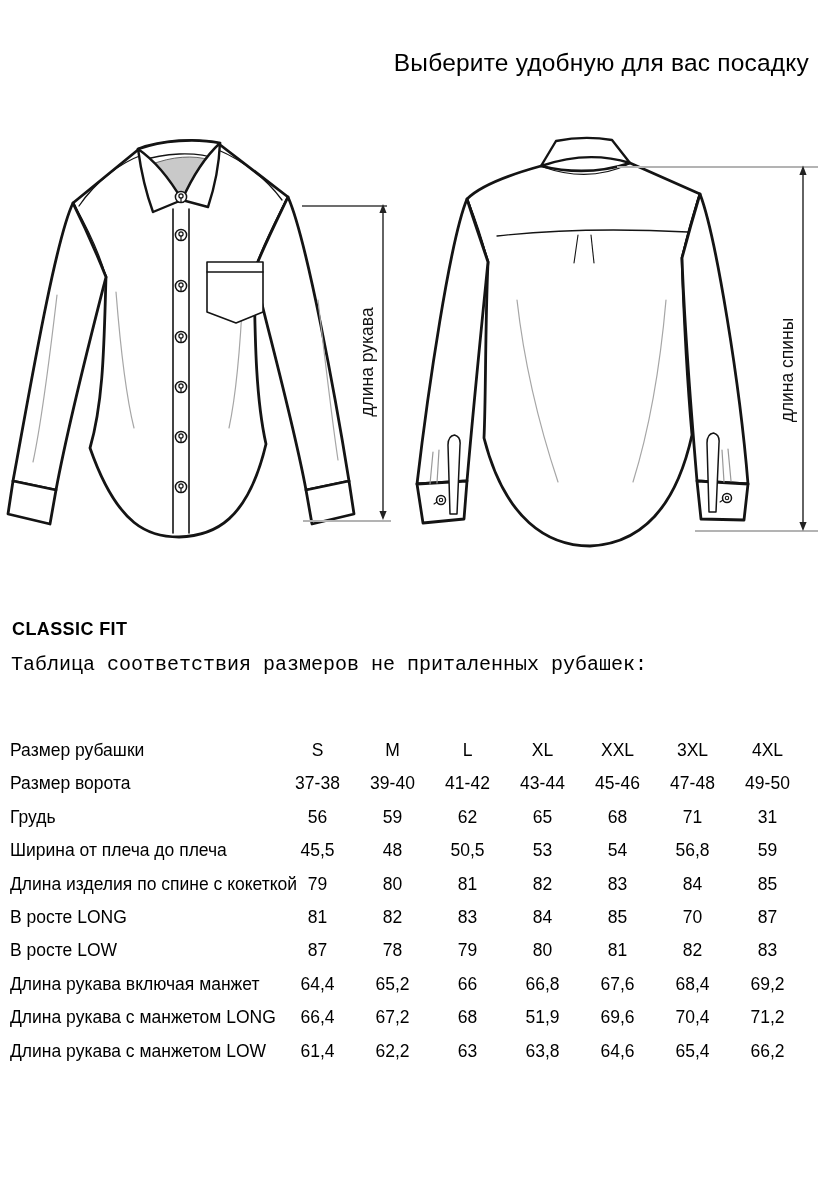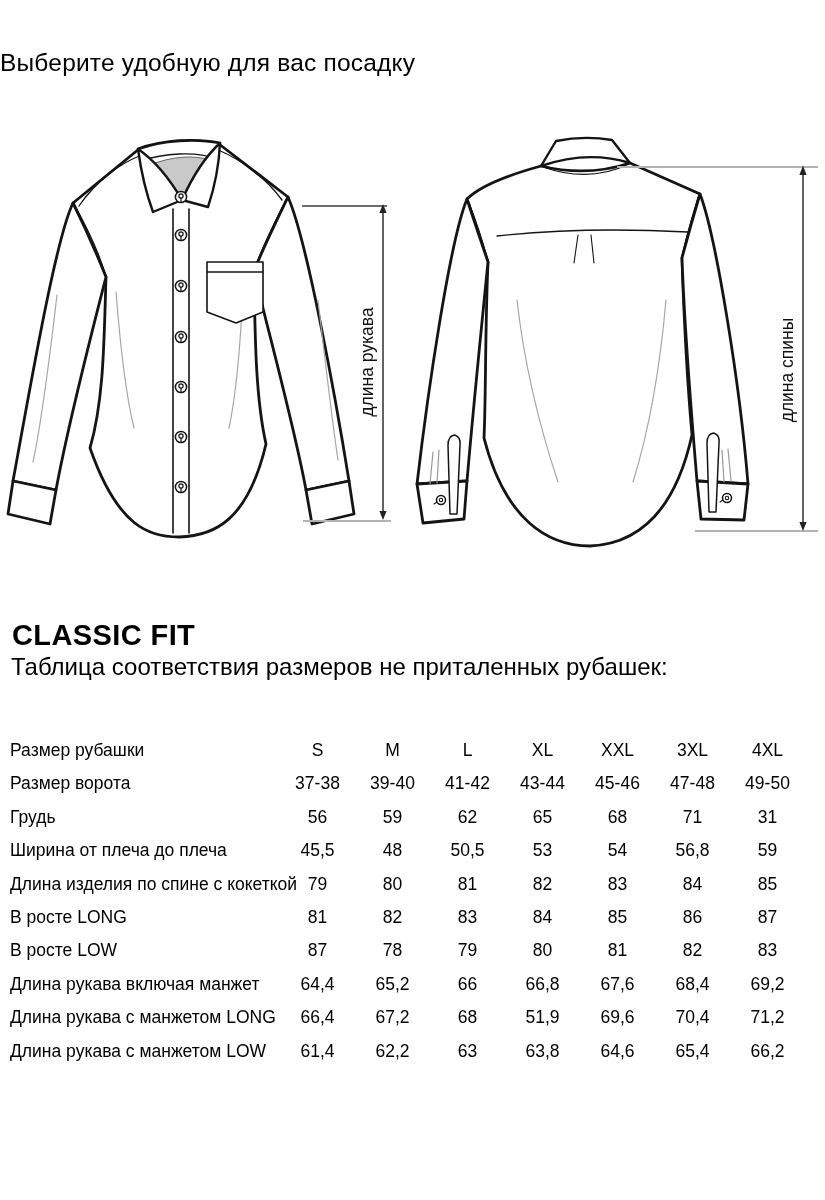--- a/index.html
+++ b/index.html
@@ -2,32 +2,32 @@
 <html><head>
 <meta charset="utf-8">
 <style>
   html,body{margin:0;padding:0;}
   body{
     width:825px;height:1200px;position:relative;overflow:hidden;
     background:#ffffff;color:#000;
     font-family:"Liberation Sans", sans-serif;
   }
   .title{
-    position:absolute;top:49px;left:0;width:809px;text-align:left;
+    position:absolute;top:49px;left:0;width:809px;text-align:right;
     font-size:24.5px;font-weight:400;letter-spacing:.2px;white-space:nowrap;
   }
   #diagram{position:absolute;top:120px;left:0;}
   #diagram text{font-family:"Liberation Sans", sans-serif;fill:#111;font-size:17.5px;}
   .fit-heading{
     position:absolute;top:619px;left:12px;
-    font-size:29px;font-weight:700;letter-spacing:.4px;white-space:nowrap;
+    font-size:18px;font-weight:700;letter-spacing:.4px;white-space:nowrap;
   }
   .fit-subtitle{
     position:absolute;top:653px;left:11px;
-    font-size:24px;font-weight:400;white-space:nowrap;
+    font-size:20px;font-weight:400;white-space:nowrap;font-family:Liberation Mono, monospace;
   }
   .size-table{
     position:absolute;top:740px;left:10px;width:805px;
     font-size:17.5px;
   }
   .trow{display:flex;height:33.4px;}
   .tlabel{width:270px;flex:none;white-space:nowrap;}
   .tcell{width:75px;flex:none;text-align:center;white-space:nowrap;}
 </style>
 </head>
@@ -219,21 +219,21 @@
     <div class="tcell">84</div>
     <div class="tcell">85</div>
   </div>
   <div class="trow">
     <div class="tlabel">В росте LONG</div>
     <div class="tcell">81</div>
     <div class="tcell">82</div>
     <div class="tcell">83</div>
     <div class="tcell">84</div>
     <div class="tcell">85</div>
-    <div class="tcell">86</div>
+    <div class="tcell">70</div>
     <div class="tcell">87</div>
   </div>
   <div class="trow">
     <div class="tlabel">В росте LOW</div>
     <div class="tcell">87</div>
     <div class="tcell">78</div>
     <div class="tcell">79</div>
     <div class="tcell">80</div>
     <div class="tcell">81</div>
     <div class="tcell">82</div>

